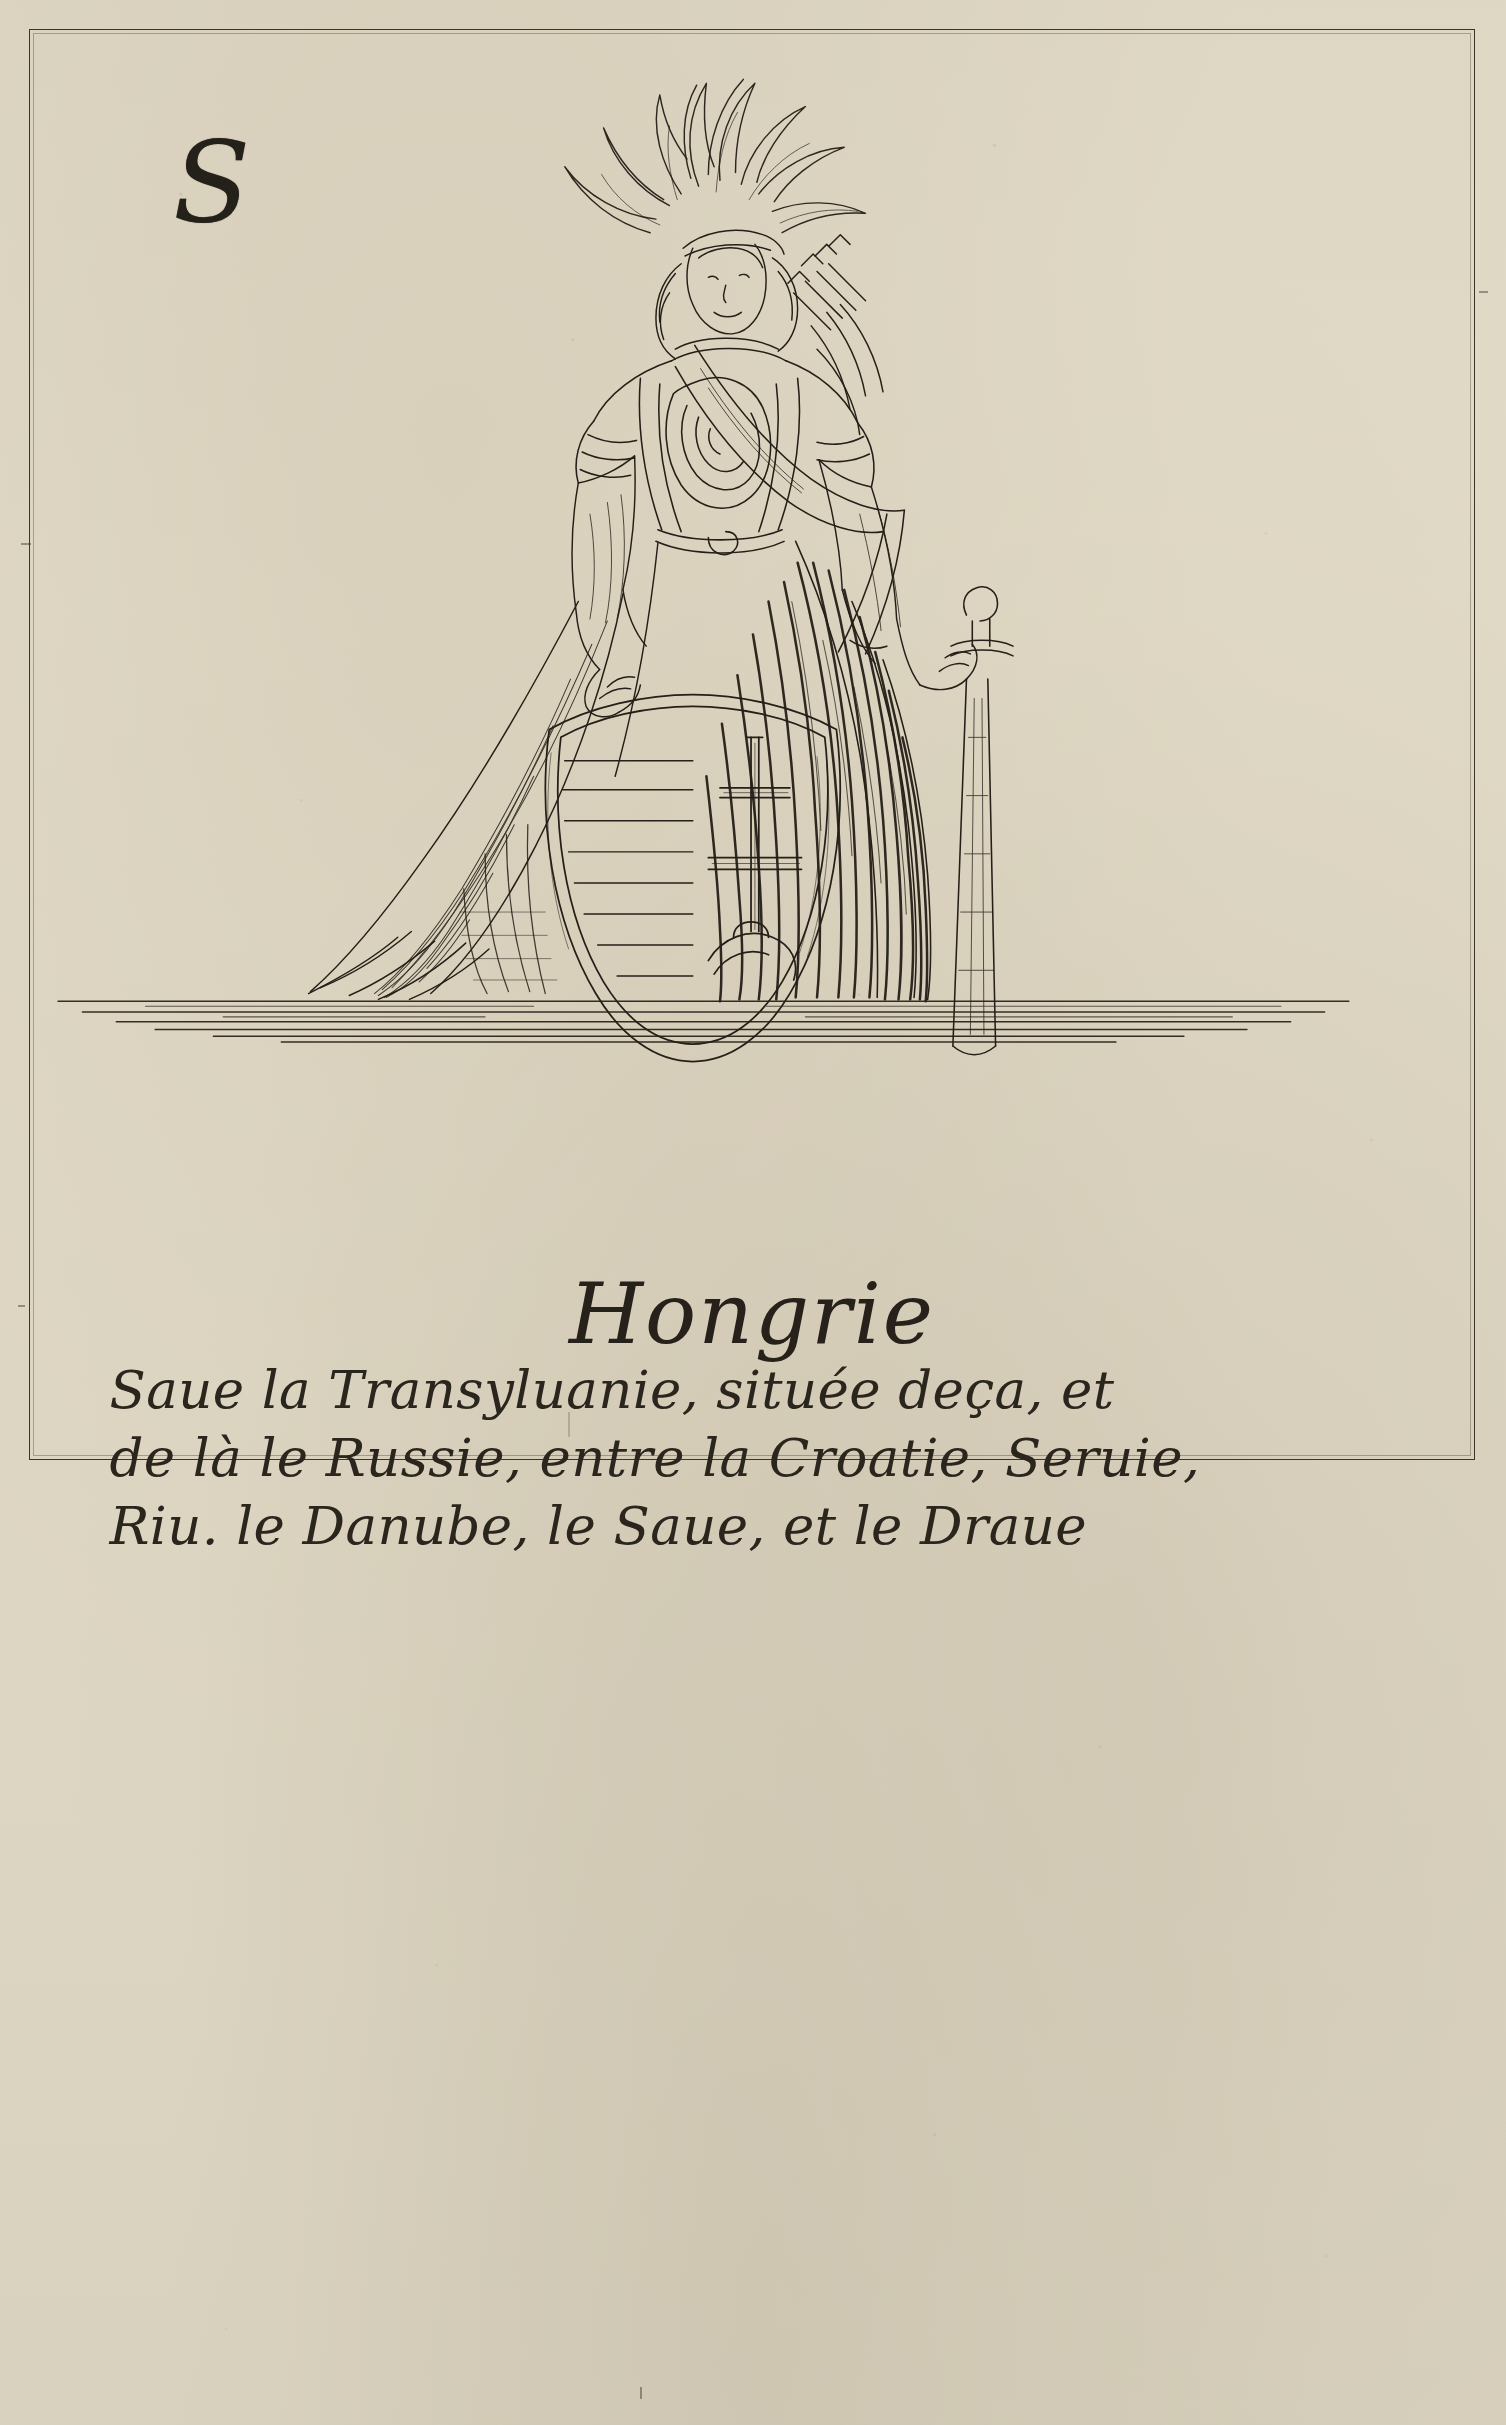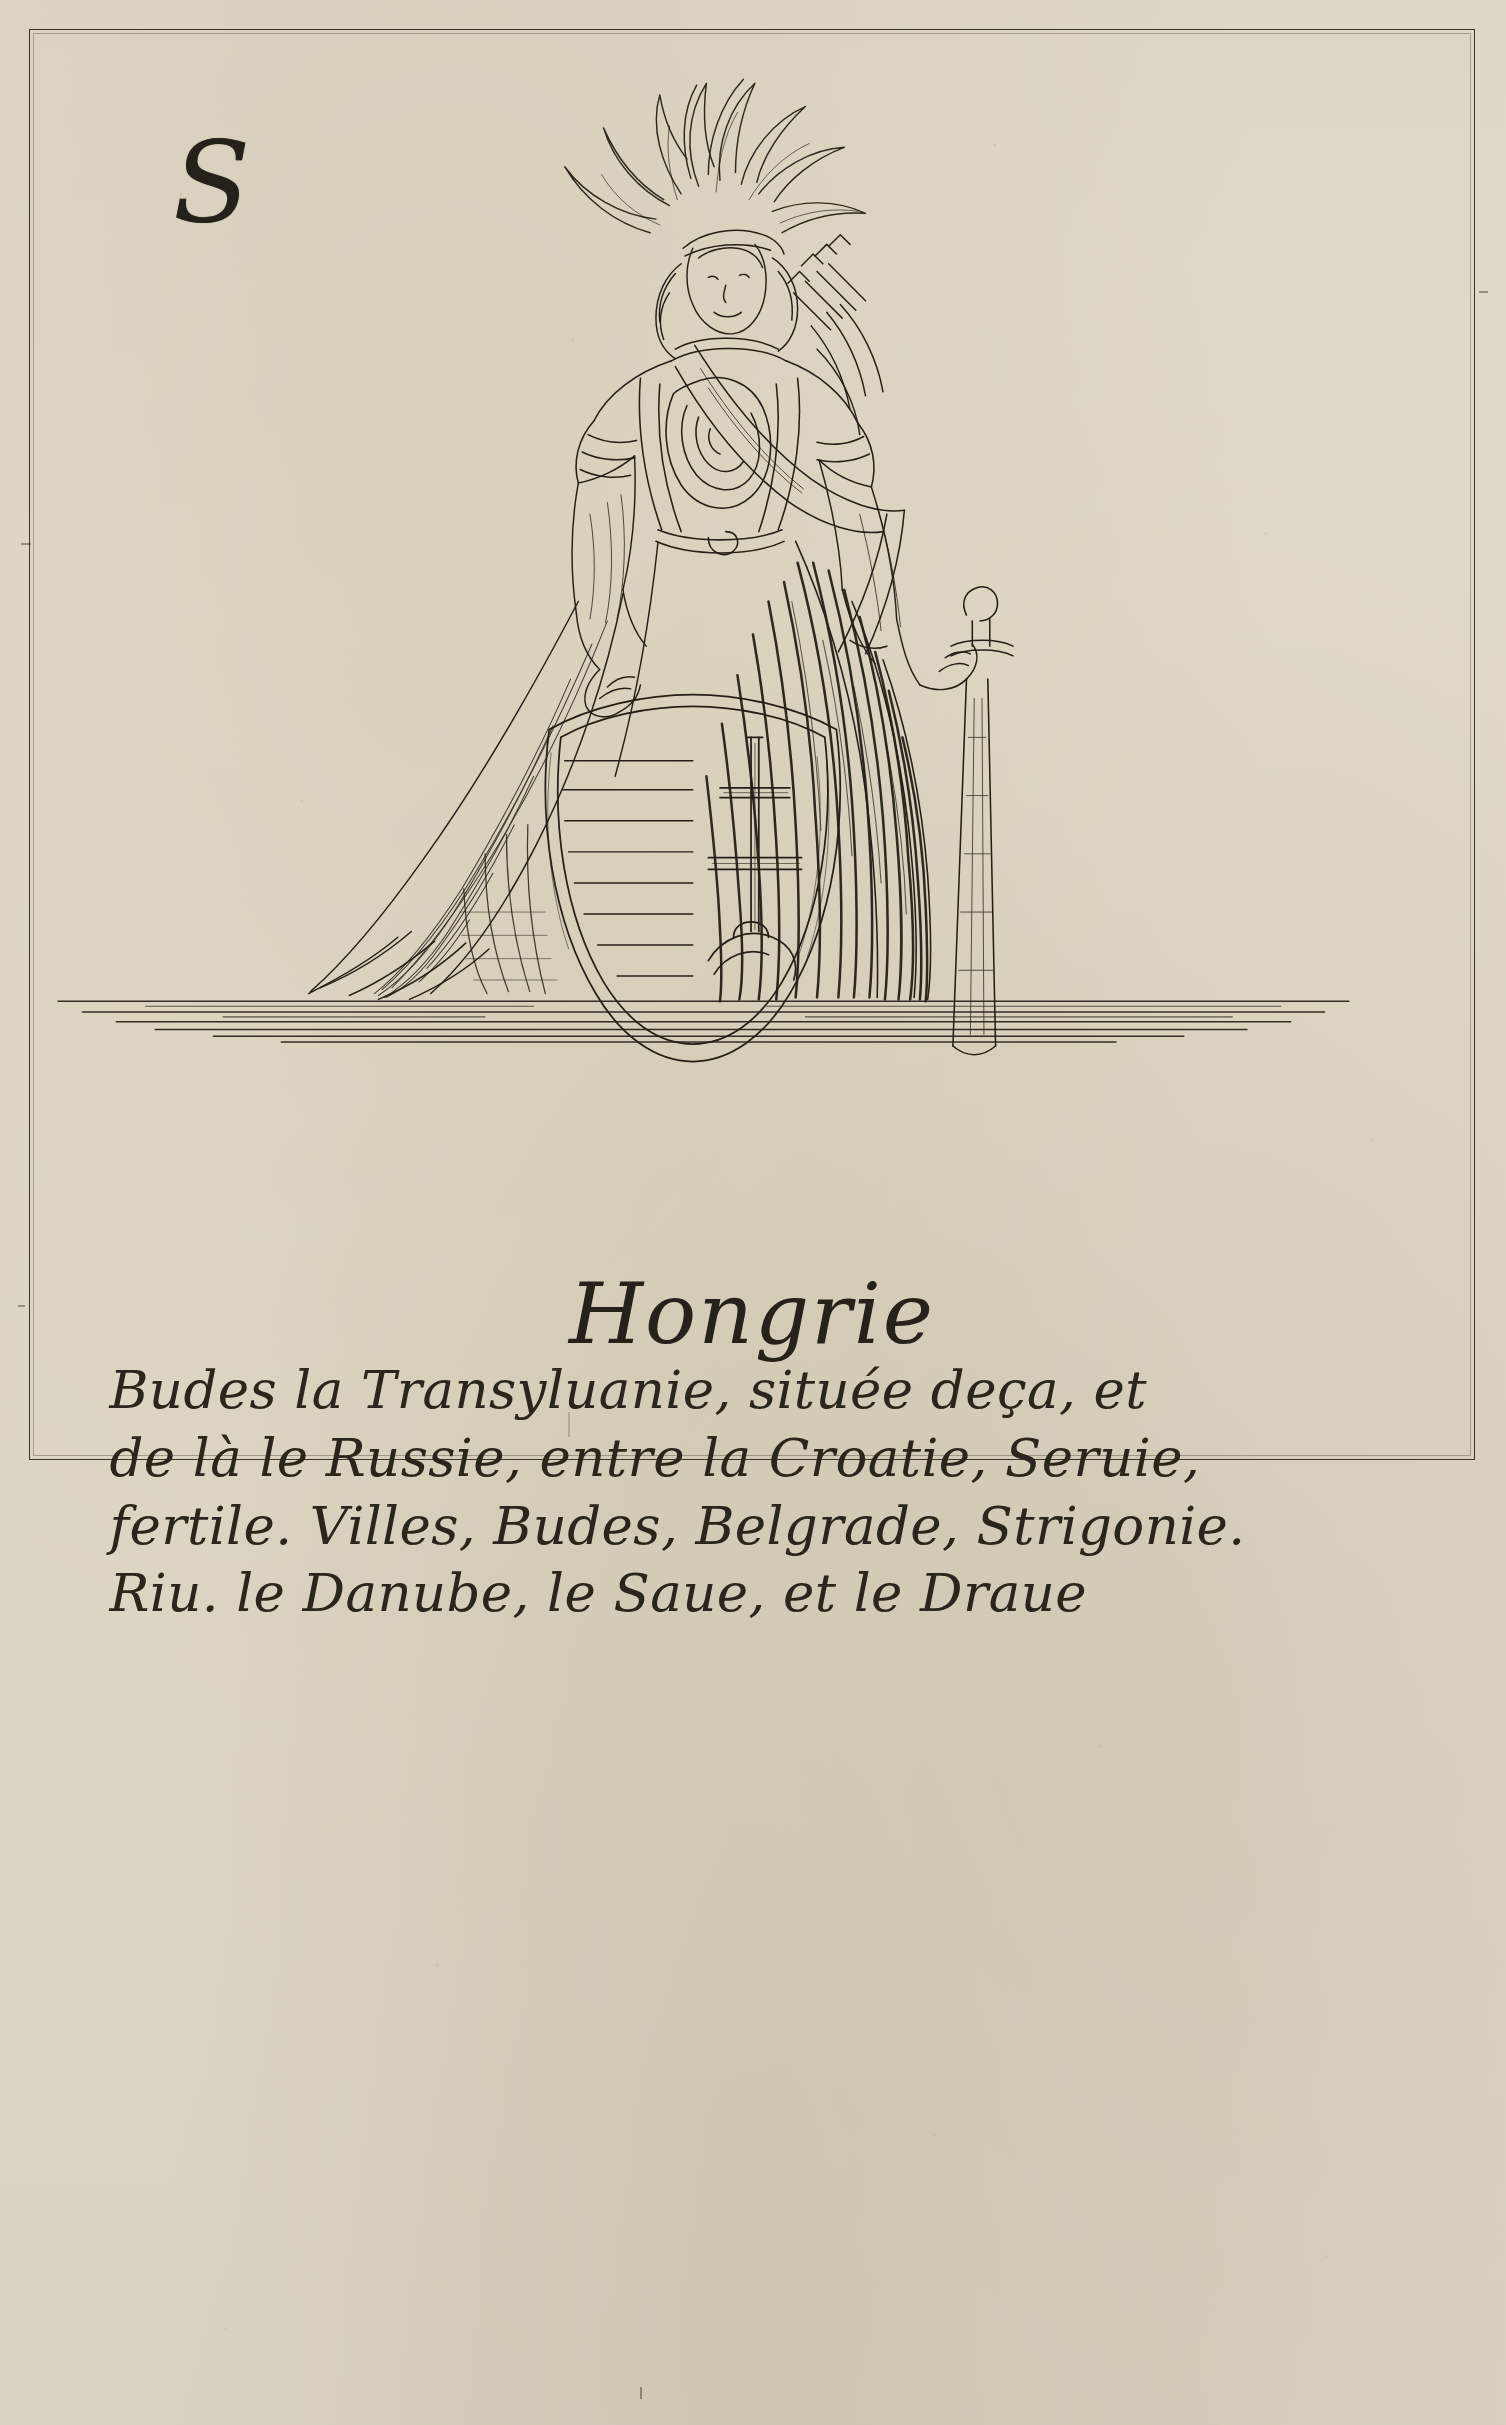--- a/index.html
+++ b/index.html
@@ -432,21 +432,20 @@
           <path d="M458 950 H544"></path>
         </g>
 
       </g>
     </svg>
   </div>
 
   <div id="caption-block">
     <div id="caption-title">Hongrie</div>
     <div id="caption-lines">
-      <div class="caption-line">Budes la Transyluanie, située deça, et</div>
+      <div class="caption-line">Saue la Transyluanie, située deça, et</div>
       <div class="caption-line">de là le Russie, entre la Croatie, Seruie,</div>
-      <div class="caption-line">fertile. Villes, Budes, Belgrade, Strigonie.</div>
       <div class="caption-line last">Riu. le Danube, le Saue, et le Draue</div>
     </div>
   </div>
 
 </div>
 
 
 </body></html>

